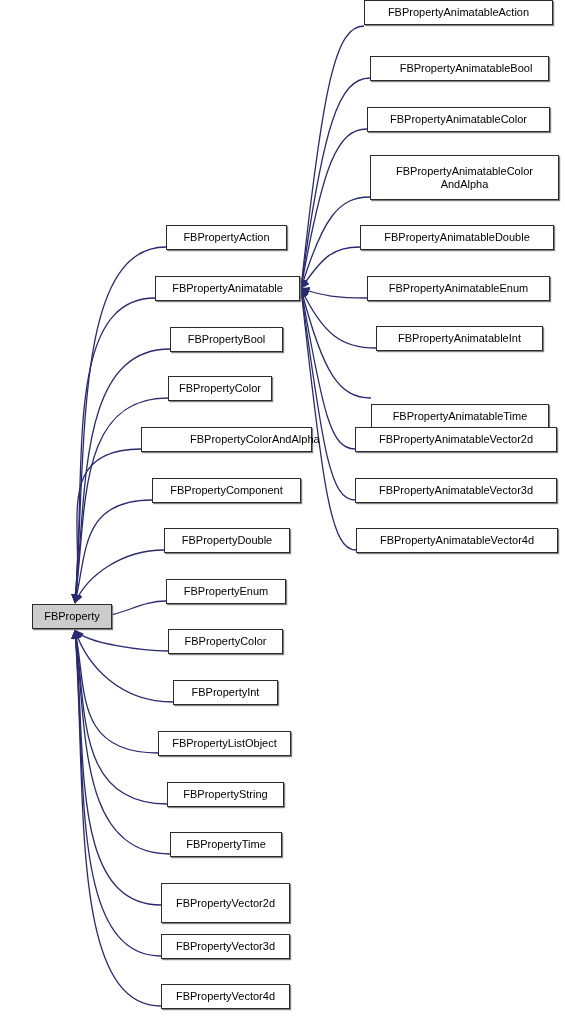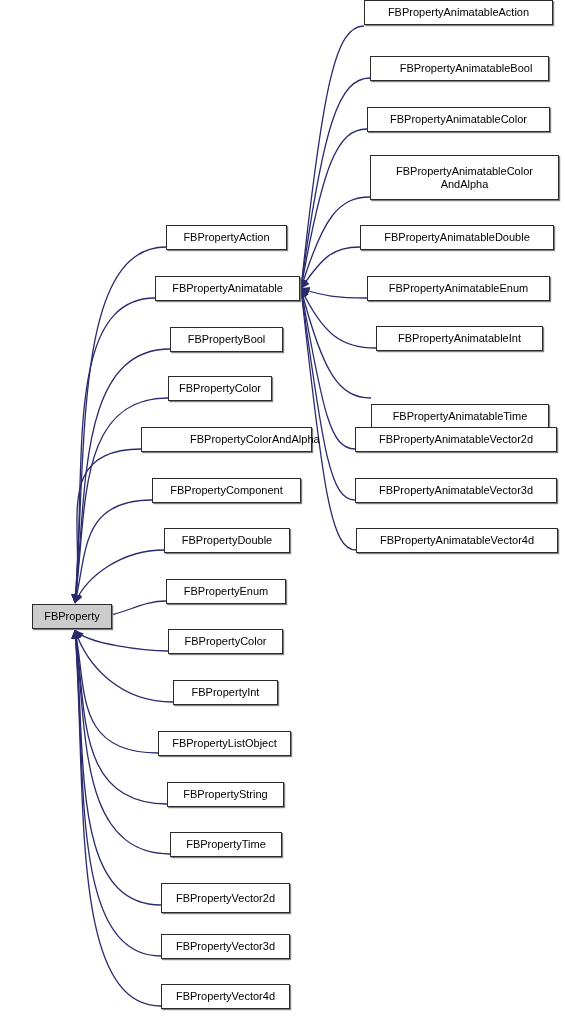--- a/index.html
+++ b/index.html
@@ -97,21 +97,21 @@
     <div class="node" style="left: 168px; top: 376px; width: 104px; height: 25px;"><span>FBPropertyColor</span></div>
     <div class="node" style="left: 141px; top: 427px; width: 171px; height: 25px; padding-left: 48px;"><span>FBPropertyColorAndAlpha</span></div>
     <div class="node" style="left: 152px; top: 478px; width: 149px; height: 25px;"><span>FBPropertyComponent</span></div>
     <div class="node" style="left: 164px; top: 528px; width: 126px; height: 25px;"><span>FBPropertyDouble</span></div>
     <div class="node" style="left: 166px; top: 579px; width: 120px; height: 25px;"><span>FBPropertyEnum</span></div>
     <div class="node" style="left: 168px; top: 629px; width: 115px; height: 25px;"><span>FBPropertyColor</span></div>
     <div class="node" style="left: 173px; top: 680px; width: 105px; height: 25px;"><span>FBPropertyInt</span></div>
     <div class="node" style="left: 158px; top: 731px; width: 133px; height: 25px;"><span>FBPropertyListObject</span></div>
     <div class="node" style="left: 167px; top: 782px; width: 117px; height: 25px;"><span>FBPropertyString</span></div>
     <div class="node" style="left: 170px; top: 832px; width: 112px; height: 25px;"><span>FBPropertyTime</span></div>
-    <div class="node" style="left: 161px; top: 883px; width: 129px; height: 30px;"><span>FBPropertyVector2d</span></div>
+    <div class="node" style="left: 161px; top: 883px; width: 129px; height: 40px;"><span>FBPropertyVector2d</span></div>
     <div class="node" style="left: 161px; top: 934px; width: 129px; height: 25px;"><span>FBPropertyVector3d</span></div>
     <div class="node" style="left: 161px; top: 984px; width: 129px; height: 25px;"><span>FBPropertyVector4d</span></div>
     <div class="node" style="left: 364px; top: 0; width: 189px; height: 25px;"><span>FBPropertyAnimatableAction</span></div>
     <div class="node" style="left: 370px; top: 56px; width: 179px; height: 25px; padding-left: 16px;"><span>FBPropertyAnimatableBool</span></div>
     <div class="node" style="left: 367px; top: 107px; width: 183px; height: 25px;"><span>FBPropertyAnimatableColor</span></div>
     <div class="node" style="left: 370px; top: 155px; width: 189px; height: 45px;"><span>FBPropertyAnimatableColor
 AndAlpha</span></div>
     <div class="node" style="left: 360px; top: 225px; width: 194px; height: 25px;"><span>FBPropertyAnimatableDouble</span></div>
     <div class="node" style="left: 367px; top: 276px; width: 183px; height: 25px;"><span>FBPropertyAnimatableEnum</span></div>
     <div class="node" style="left: 376px; top: 326px; width: 167px; height: 25px;"><span>FBPropertyAnimatableInt</span></div>

